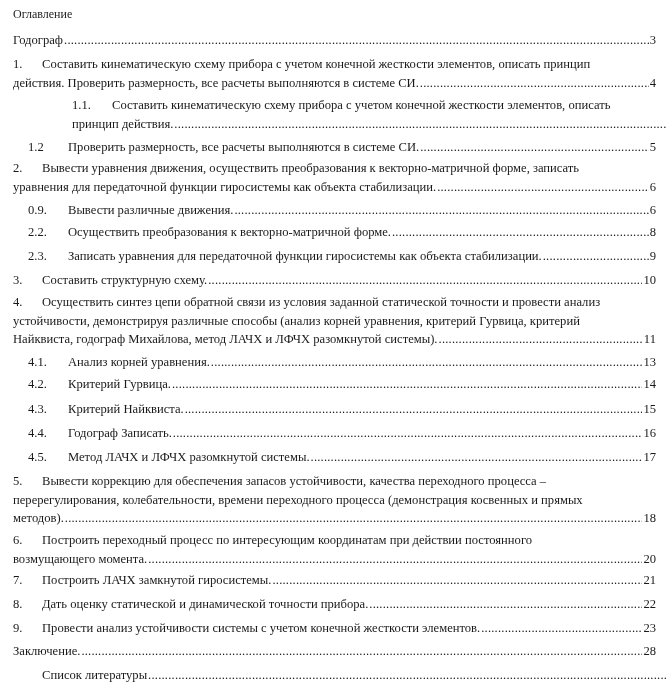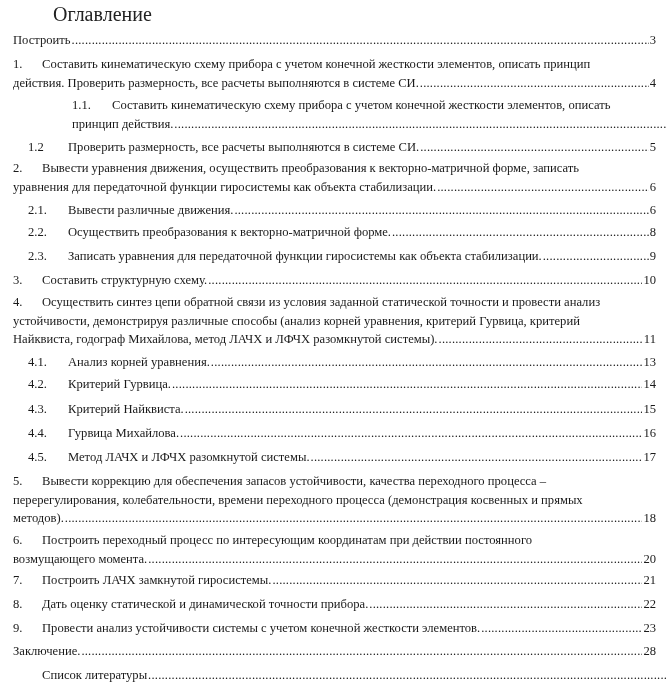--- a/index.html
+++ b/index.html
@@ -19,24 +19,23 @@
   }
   .page {
     position: absolute;
     left: 0; top: 0;
     width: 666px; height: 688px;
   }
   .toc-title {
     position: absolute;
     left: 13px;
     top: 5px;
-    font-size: 20px;
+    font-size: 12px;
     font-family: "Liberation Serif", serif;
     color: #222;
-    margin-left: 40px;
   }
   .entry {
     position: absolute;
     left: 13px;
     width: 643px;
   }
   .entry.lvl2 {
     left: 28px;
     width: 628px;
   }
@@ -69,21 +68,21 @@
   }
 </style>
 </head>
 <body>
 
 <div class="page">
   <div class="toc-title">Оглавление</div>
 
   <div class="entry lvl0" style="top:31px;">
     <div class="line">
-      <span class="text">Построить</span>
+      <span class="text">Годограф</span>
       <span class="dots"></span>
       <span class="pg">3</span>
     </div>
   </div>
 
   <div class="entry lvl1" style="top:55px;">
     <div class="line">
       <span class="num">1.</span>
       <span class="text">Составить кинематическую схему прибора с учетом конечной жесткости элементов, описать принцип</span>
     </div>
@@ -122,21 +121,21 @@
     </div>
     <div class="line">
       <span class="text">уравнения для передаточной функции гиросистемы как объекта стабилизации. </span>
       <span class="dots"></span>
       <span class="pg">6</span>
     </div>
   </div>
 
   <div class="entry lvl2" style="top:201px;">
     <div class="line">
-      <span class="num">2.1.</span>
+      <span class="num">0.9.</span>
       <span class="text">Вывести различные движения.</span>
       <span class="dots"></span>
       <span class="pg">6</span>
     </div>
   </div>
 
   <div class="entry lvl2" style="top:223px;">
     <div class="line">
       <span class="num">2.2.</span>
       <span class="text">Осуществить преобразования к векторно-матричной форме. </span>
@@ -201,21 +200,21 @@
       <span class="num">4.3.</span>
       <span class="text">Критерий Найквиста. </span>
       <span class="dots"></span>
       <span class="pg">15</span>
     </div>
   </div>
 
   <div class="entry lvl2" style="top:424px;">
     <div class="line">
       <span class="num">4.4.</span>
-      <span class="text">Гурвица Михайлова. </span>
+      <span class="text">Годограф Записать. </span>
       <span class="dots"></span>
       <span class="pg">16</span>
     </div>
   </div>
 
   <div class="entry lvl2" style="top:448px;">
     <div class="line">
       <span class="num">4.5.</span>
       <span class="text">Метод ЛАЧХ и ЛФЧХ разомкнутой системы. </span>
       <span class="dots"></span>

